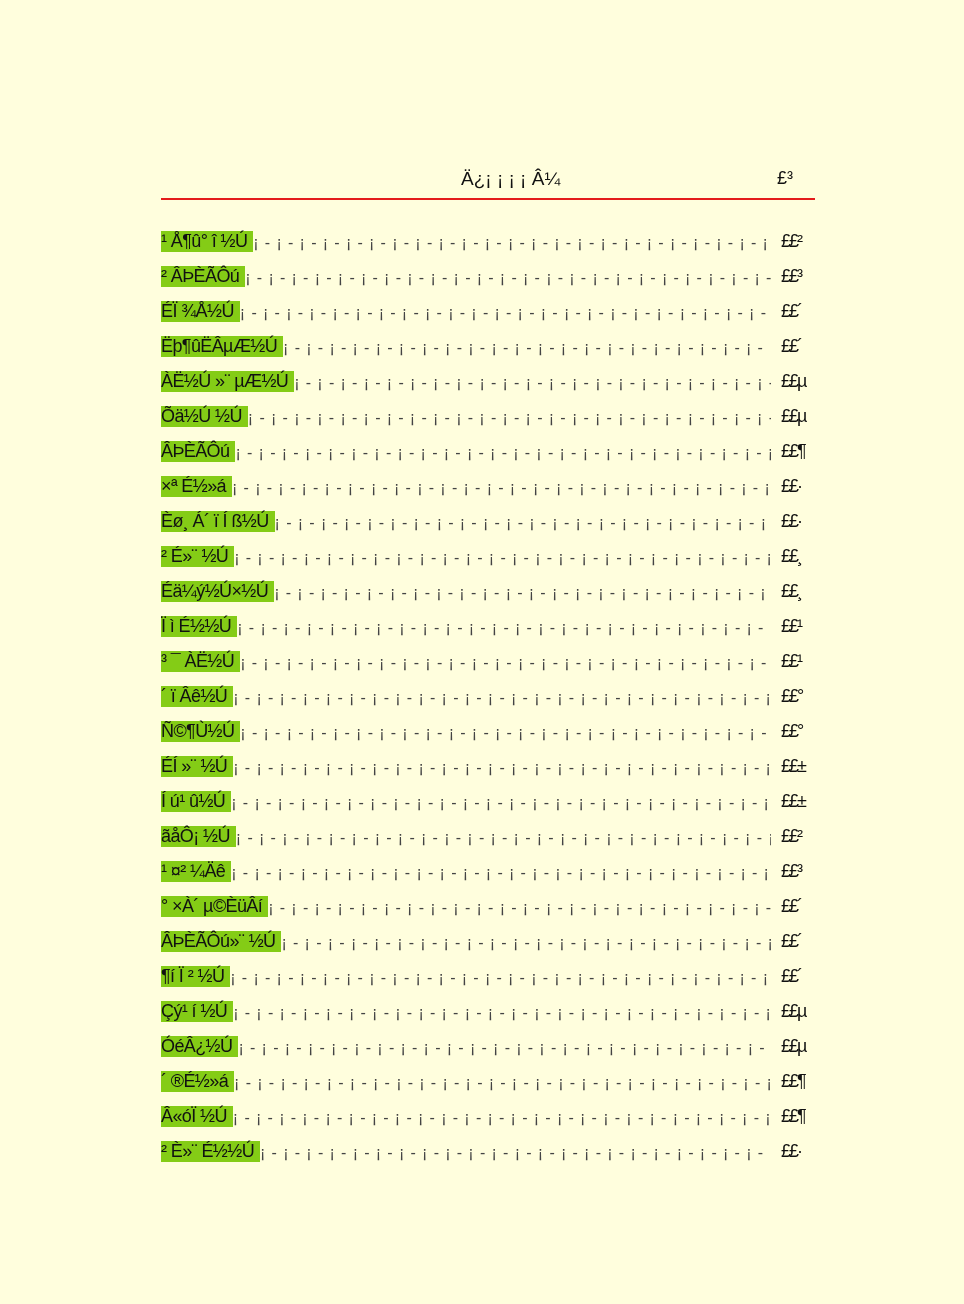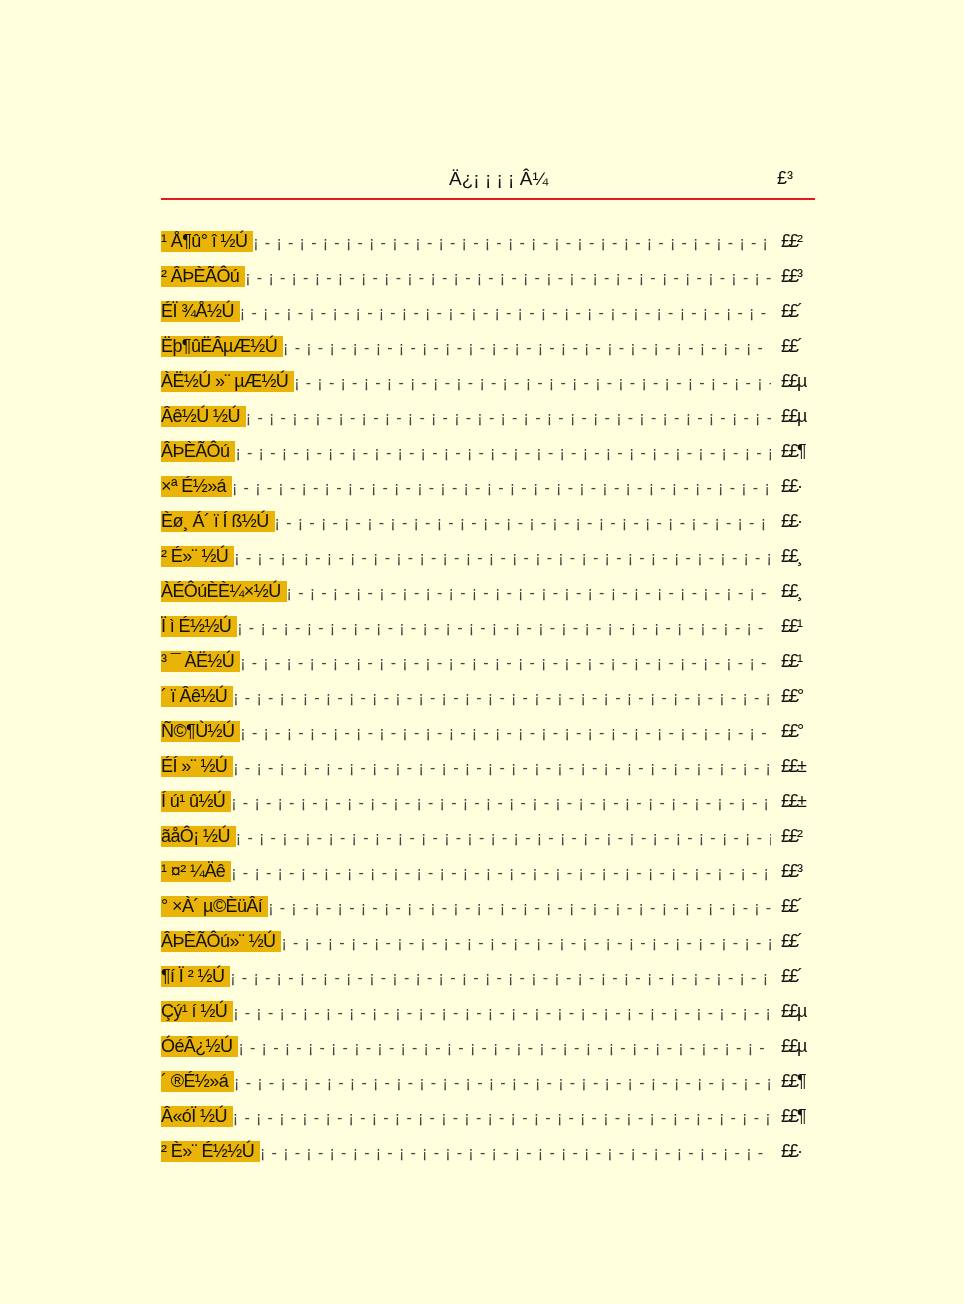--- a/index.html
+++ b/index.html
@@ -17,21 +17,21 @@
     }
     .page-header {
       position: absolute;
       left: 161px;
       top: 164px;
       width: 654px;
       height: 30px;
     }
     .header-title {
       position: absolute;
-      left: 288px;
+      left: 300px;
       top: 4px;
       font-size: 19px;
       letter-spacing: 0px;
       white-space: pre;
     }
     .header-page {
       position: absolute;
       left: 616px;
       top: 4px;
       font-size: 18px;
@@ -56,21 +56,21 @@
       height: 35px;
       display: flex;
       align-items: center;
       white-space: nowrap;
     }
     .toc-title {
       font-size: 18px;
       letter-spacing: -0.6px;
       flex: 0 0 auto;
       padding-right: 6px;
-      background: #eab308;
+      background: #84cc16;
       position: relative;
       z-index: 1;
     }
     .toc-leader {
       flex: 1 1 auto;
       overflow: hidden;
       white-space: nowrap;
       font-size: 16px;
       color: #444;
       letter-spacing: 0.9px;
@@ -116,21 +116,21 @@
       <span class="toc-title">Ëþ¶ûËÂµÆ½Ú</span>
       <span class="toc-leader">¡ - ¡ - ¡ - ¡ - ¡ - ¡ - ¡ - ¡ - ¡ - ¡ - ¡ - ¡ - ¡ - ¡ - ¡ - ¡ - ¡ - ¡ - ¡ - ¡ - ¡ - ¡ - ¡ - ¡ - ¡ - ¡ - ¡ - ¡ - ¡ - ¡ - ¡ - ¡ - ¡ - ¡ - ¡ - ¡ - </span>
       <span class="toc-page">££´</span>
     </div>
   <div class="toc-row">
       <span class="toc-title">ÀË½Ú »¨ µÆ½Ú</span>
       <span class="toc-leader">¡ - ¡ - ¡ - ¡ - ¡ - ¡ - ¡ - ¡ - ¡ - ¡ - ¡ - ¡ - ¡ - ¡ - ¡ - ¡ - ¡ - ¡ - ¡ - ¡ - ¡ - ¡ - ¡ - ¡ - ¡ - ¡ - ¡ - ¡ - ¡ - ¡ - ¡ - ¡ - ¡ - ¡ - ¡ - ¡ - </span>
       <span class="toc-page">££µ</span>
     </div>
   <div class="toc-row">
-      <span class="toc-title">Âê½Ú ½Ú</span>
+      <span class="toc-title">Õä½Ú ½Ú</span>
       <span class="toc-leader">¡ - ¡ - ¡ - ¡ - ¡ - ¡ - ¡ - ¡ - ¡ - ¡ - ¡ - ¡ - ¡ - ¡ - ¡ - ¡ - ¡ - ¡ - ¡ - ¡ - ¡ - ¡ - ¡ - ¡ - ¡ - ¡ - ¡ - ¡ - ¡ - ¡ - ¡ - ¡ - ¡ - ¡ - ¡ - ¡ - </span>
       <span class="toc-page">££µ</span>
     </div>
   <div class="toc-row">
       <span class="toc-title">ÂÞÈÃÔú</span>
       <span class="toc-leader">¡ - ¡ - ¡ - ¡ - ¡ - ¡ - ¡ - ¡ - ¡ - ¡ - ¡ - ¡ - ¡ - ¡ - ¡ - ¡ - ¡ - ¡ - ¡ - ¡ - ¡ - ¡ - ¡ - ¡ - ¡ - ¡ - ¡ - ¡ - ¡ - ¡ - ¡ - ¡ - ¡ - ¡ - ¡ - ¡ - </span>
       <span class="toc-page">££¶</span>
     </div>
   <div class="toc-row">
       <span class="toc-title">×ª É½»á</span>
@@ -141,21 +141,21 @@
       <span class="toc-title">Èø¸ Á´ ï Í ß½Ú</span>
       <span class="toc-leader">¡ - ¡ - ¡ - ¡ - ¡ - ¡ - ¡ - ¡ - ¡ - ¡ - ¡ - ¡ - ¡ - ¡ - ¡ - ¡ - ¡ - ¡ - ¡ - ¡ - ¡ - ¡ - ¡ - ¡ - ¡ - ¡ - ¡ - ¡ - ¡ - ¡ - ¡ - ¡ - ¡ - ¡ - ¡ - ¡ - </span>
       <span class="toc-page">££·</span>
     </div>
   <div class="toc-row">
       <span class="toc-title">² É»¨ ½Ú</span>
       <span class="toc-leader">¡ - ¡ - ¡ - ¡ - ¡ - ¡ - ¡ - ¡ - ¡ - ¡ - ¡ - ¡ - ¡ - ¡ - ¡ - ¡ - ¡ - ¡ - ¡ - ¡ - ¡ - ¡ - ¡ - ¡ - ¡ - ¡ - ¡ - ¡ - ¡ - ¡ - ¡ - ¡ - ¡ - ¡ - ¡ - ¡ - </span>
       <span class="toc-page">££¸</span>
     </div>
   <div class="toc-row">
-      <span class="toc-title">ÀÉÔúÈÈ¼×½Ú</span>
+      <span class="toc-title">Éä¼ý½Ú×½Ú</span>
       <span class="toc-leader">¡ - ¡ - ¡ - ¡ - ¡ - ¡ - ¡ - ¡ - ¡ - ¡ - ¡ - ¡ - ¡ - ¡ - ¡ - ¡ - ¡ - ¡ - ¡ - ¡ - ¡ - ¡ - ¡ - ¡ - ¡ - ¡ - ¡ - ¡ - ¡ - ¡ - ¡ - ¡ - ¡ - ¡ - ¡ - ¡ - </span>
       <span class="toc-page">££¸</span>
     </div>
   <div class="toc-row">
       <span class="toc-title">Ï ì É½½Ú</span>
       <span class="toc-leader">¡ - ¡ - ¡ - ¡ - ¡ - ¡ - ¡ - ¡ - ¡ - ¡ - ¡ - ¡ - ¡ - ¡ - ¡ - ¡ - ¡ - ¡ - ¡ - ¡ - ¡ - ¡ - ¡ - ¡ - ¡ - ¡ - ¡ - ¡ - ¡ - ¡ - ¡ - ¡ - ¡ - ¡ - ¡ - ¡ - </span>
       <span class="toc-page">££¹</span>
     </div>
   <div class="toc-row">
       <span class="toc-title">³ ¯ ÀË½Ú</span>

